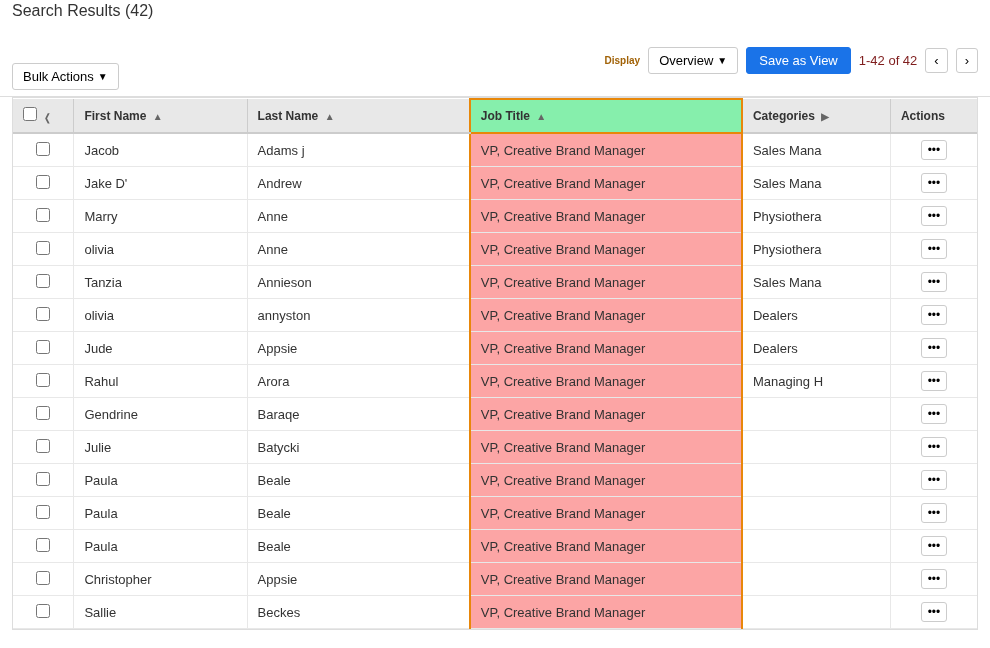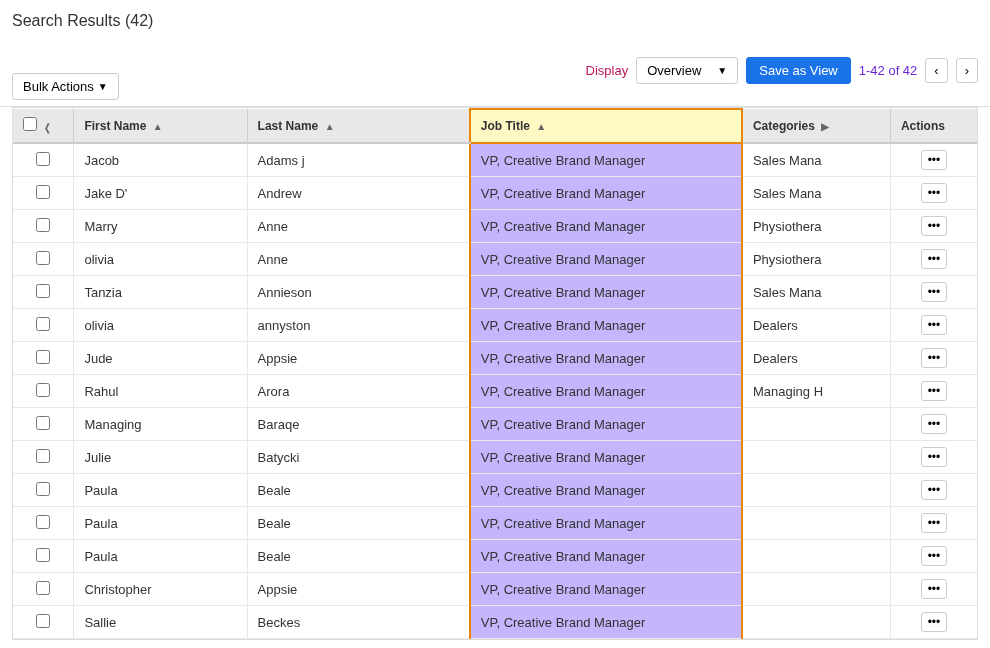--- a/index.html
+++ b/index.html
@@ -1,30 +1,30 @@
 <!DOCTYPE html>
 <html><head>
   <meta charset="utf-8">
   <style>
     * { box-sizing: border-box; margin: 0; padding: 0; }
     body { font-family: Arial, sans-serif; font-size: 13px; background: #fff; color: #333; width: 990px; }
 
-    .page-header { padding: 12px 12px 4px 12px; }
+    .page-header { padding: 2px 12px 4px 12px; }
     .page-title { font-size: 16px; font-weight: normal; color: #333; }
 
     .toolbar { display: flex; align-items: center; justify-content: space-between; padding: 6px 12px; border-bottom: 1px solid #ddd; }
     .toolbar-left { display: flex; align-items: center; gap: 8px; margin-top: 33px; }
     .toolbar-right { display: flex; align-items: center; gap: 8px; }
 
     .btn-bulk { background: #fff; border: 1px solid #ccc; border-radius: 3px; padding: 5px 10px; font-size: 13px; cursor: pointer; display: flex; align-items: center; gap: 4px; }
 
-    .display-label { font-size: 13px; color: #be185d; }
-    .btn-display { background: #fff; border: 1px solid #ccc; border-radius: 3px; padding: 5px 10px; font-size: 13px; cursor: pointer; display: flex; align-items: center; gap: 16px; }
+    .display-label { font-size: 10px; color: #a16207; font-weight: bold; }
+    .btn-display { background: #fff; border: 1px solid #ccc; border-radius: 3px; padding: 5px 10px; font-size: 13px; cursor: pointer; display: flex; align-items: center; gap: 4px; }
     .btn-save-view { background: #1a73e8; color: #fff; border: 1px solid #1a73e8; border-radius: 3px; padding: 5px 12px; font-size: 13px; cursor: pointer; }
-    .pagination-info { font-size: 13px; color: #6d28d9; }
+    .pagination-info { font-size: 13px; color: #7f1d1d; }
     .btn-nav { background: #fff; border: 1px solid #ccc; border-radius: 3px; padding: 4px 8px; cursor: pointer; font-size: 13px; }
 
     .table-container { overflow: hidden; border: 1px solid #ddd; margin: 0 12px 12px 12px; }
     table { width: 100%; border-collapse: collapse; }
 
     thead tr { background: #e8e8e8; }
     thead th { padding: 8px 10px; text-align: left; font-weight: bold; font-size: 12px; color: #333; border-right: 1px solid #ccc; border-bottom: 2px solid #ccc; white-space: nowrap; cursor: pointer; }
     thead th:last-child { border-right: none; }
 
     tbody tr { border-bottom: 1px solid #e8e8e8; }
@@ -33,21 +33,21 @@
 
     .col-checkbox { width: 30px; }
     .col-first { width: 140px; }
     .col-last { width: 180px; }
     .col-job { width: 220px; border-left: 2px solid #e8870a; border-right: 2px solid #e8870a; }
     .col-cat { width: 120px; }
     .col-actions { width: 70px; }
 
     .th-job { background: #fff3e0; border-left: 2px solid #e8870a !important; border-right: 2px solid #e8870a !important; border-bottom: 2px solid #e8870a !important; border-top: 2px solid #e8870a !important; }
 
-    .job-cell { background: #c4b5fd; border-left: 2px solid #e8870a; border-right: 2px solid #e8870a; }
+    .job-cell { background: #fca5a5; border-left: 2px solid #e8870a; border-right: 2px solid #e8870a; }
 
     .checkbox-cell { text-align: center; }
     input[type="checkbox"] { width: 14px; height: 14px; cursor: pointer; }
 
     .sort-icon { display: inline-block; margin-left: 3px; font-size: 10px; color: #666; }
 
     .action-btn { background: #fff; border: 1px solid #ccc; border-radius: 3px; padding: 2px 6px; cursor: pointer; font-size: 12px; }
 
     .chevron { font-size: 10px; }
   </style>
@@ -87,21 +87,21 @@
           <span class="sort-icon">❬</span>
         </th>
         <th class="col-first">
           <span>First Name</span>
           <span class="sort-icon">▲</span>
         </th>
         <th class="col-last">
           <span>Last Name</span>
           <span class="sort-icon">▲</span>
         </th>
-        <th class="col-job th-job" style="background:#fef9c3;">
+        <th class="col-job th-job" style="background:#86efac;">
           <span>Job Title</span>
           <span class="sort-icon">▲</span>
         </th>
         <th class="col-cat">
           <span>Categories</span>
           <span class="sort-icon">▶</span>
         </th>
         <th class="col-actions">
           <span>Actions</span>
         </th>
@@ -167,21 +167,21 @@
         <tr>
           <td class="checkbox-cell"><input type="checkbox" style=""></td>
           <td class="col-first">Rahul</td>
           <td class="col-last">Arora</td>
           <td class="col-job job-cell">VP, Creative Brand Manager</td>
           <td class="col-cat">Managing H</td>
           <td class="col-actions" style="text-align: center;"><button class="action-btn">•••</button></td>
         </tr>
         <tr>
           <td class="checkbox-cell"><input type="checkbox" style=""></td>
-          <td class="col-first">Managing</td>
+          <td class="col-first">Gendrine</td>
           <td class="col-last">Baraqe</td>
           <td class="col-job job-cell">VP, Creative Brand Manager</td>
           <td class="col-cat"></td>
           <td class="col-actions" style="text-align: center;"><button class="action-btn">•••</button></td>
         </tr>
         <tr>
           <td class="checkbox-cell"><input type="checkbox" style=""></td>
           <td class="col-first">Julie</td>
           <td class="col-last">Batycki</td>
           <td class="col-job job-cell">VP, Creative Brand Manager</td>

